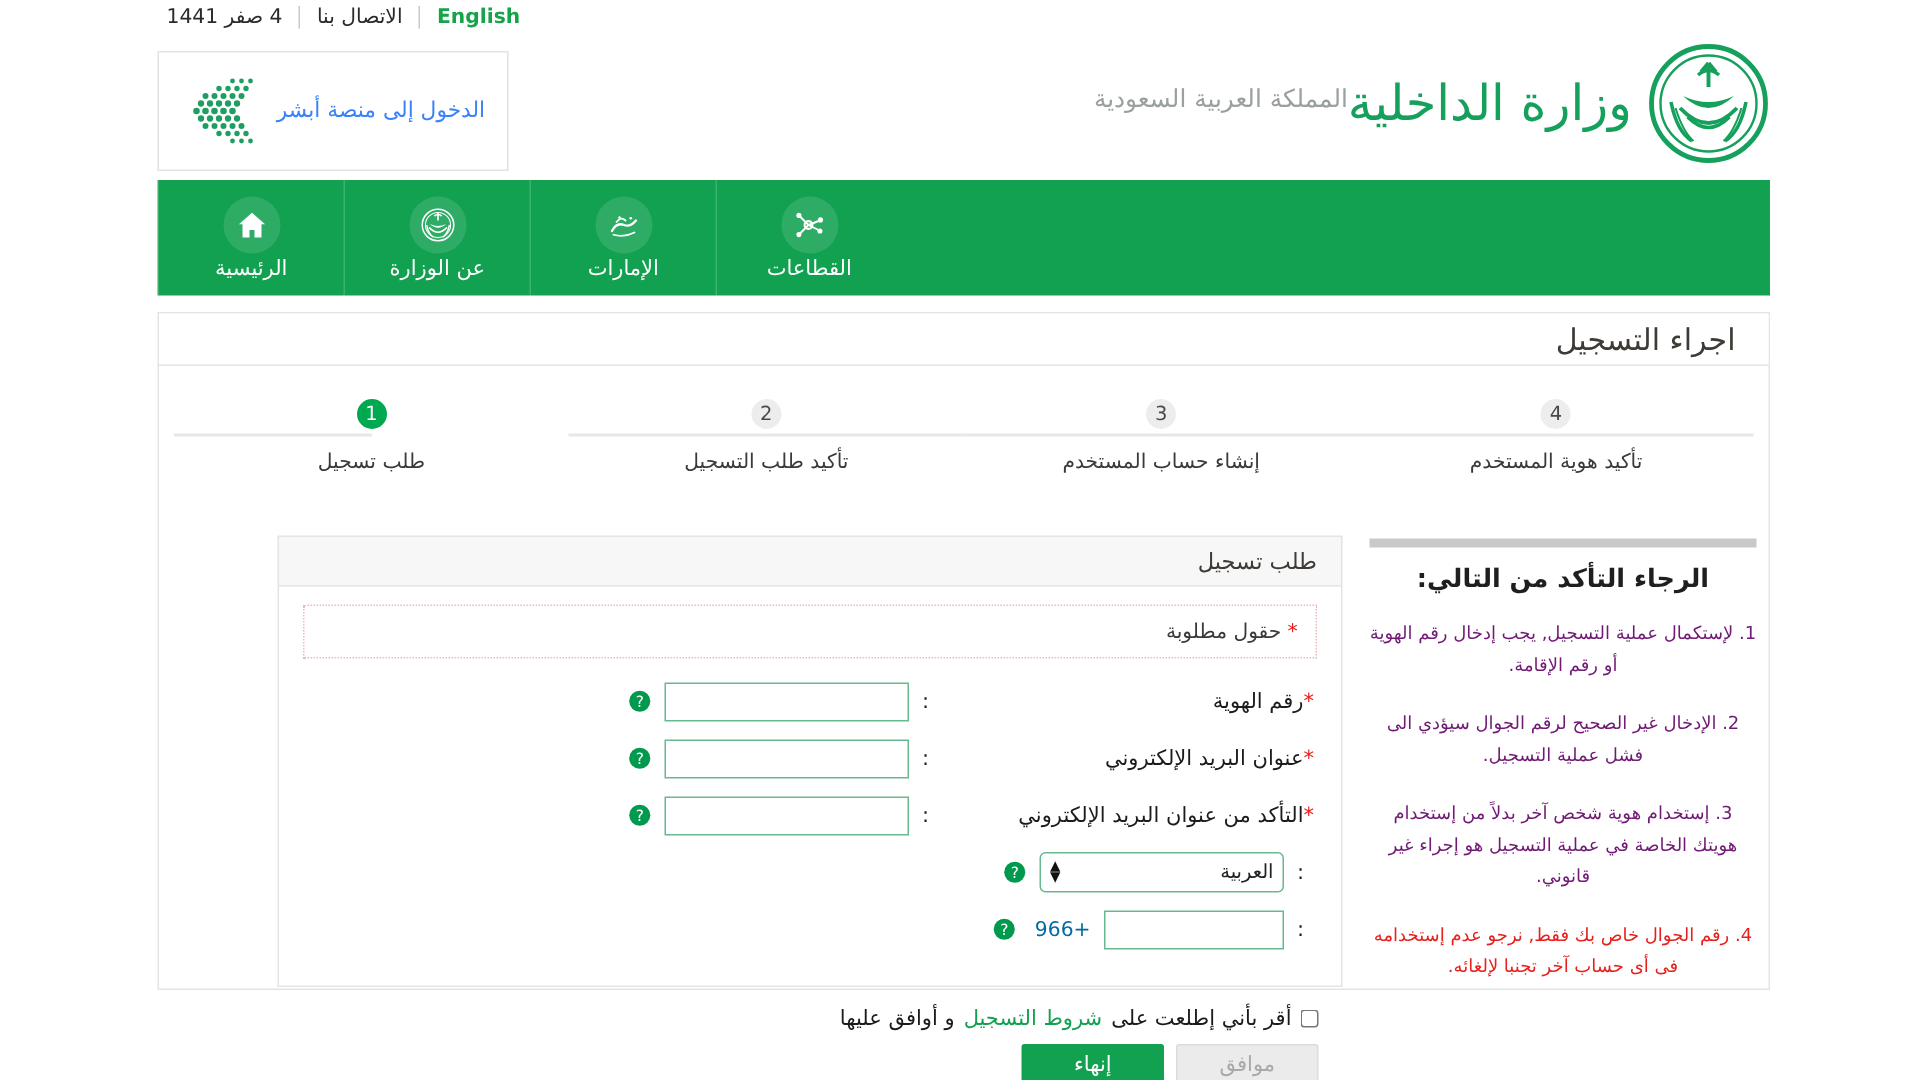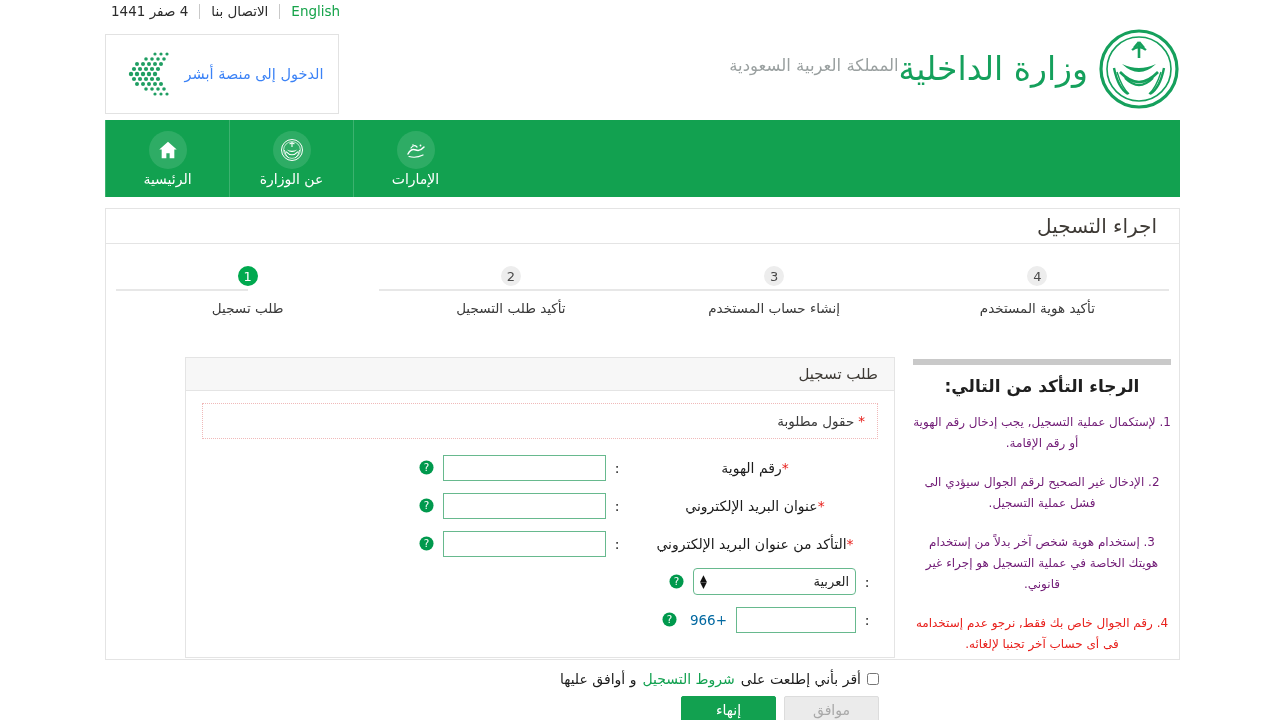--- a/index.html
+++ b/index.html
@@ -19,21 +19,21 @@
     display:flex; align-items:center; justify-content:flex-start;
     padding-right:0; padding-left:0;
   }
   .topbar-inner{
     position:absolute; left:100px; top:3px;
     display:flex; align-items:center; gap:0; direction:rtl;
     font-size:13.5px; color:#2b2b2b;
   }
   .topbar-item { padding:0 11px; white-space:nowrap; color:#2b2b2b; text-decoration:none; }
   .topbar-sep { width:1px; height:15px; background:#c9c9c9; }
-  .topbar-en { color:#16a34a; font-weight:normal; padding:0 11px; text-decoration:none; }
+  .topbar-en { color:#16a34a; font-weight:bold; padding:0 11px; text-decoration:none; }
 
   
   .header { position:absolute; top:28px; right:0; left:0; height:90px; }
   .absher-box{
     position:absolute; left:105px; top:6px;
     width:234px; height:80px;
     border:1px solid #e2e2e2; background:#fff;
     display:flex; align-items:center; justify-content:center; gap:8px;
     direction:rtl;
   }
@@ -140,21 +140,21 @@
     padding:9px 12px; margin-bottom:10px;
     display:flex; align-items:center; justify-content:flex-start;
   }
   .required-note .star{ color:#e8201c; margin-left:4px; }
 
   .field{
     display:flex; flex-direction:row; align-items:center;
     height:37px; margin-bottom:1px;
   }
   .field-label{
-    width:250px; flex:0 0 250px; text-align:center;
+    width:250px; flex:0 0 250px; text-align:right;
     font-size:14px; color:#1b1b1b; white-space:nowrap;
     padding-left:6px;
   }
   .field-label .star{ color:#e8201c; margin-right:2px; }
   .field-colon{ width:22px; flex:0 0 22px; text-align:center; font-size:14px; color:#1b1b1b; }
   .field-control{ display:flex; flex-direction:row; align-items:center; gap:9px; }
   .txt{
     width:163px; height:26px;
     border:1px solid #67b98e; background:#fff;
     font-family:inherit; font-size:13px; color:#222;
@@ -312,20 +312,35 @@
           <path d="M4 16 q3 -6 8 -4 q4 1.6 8 -3" stroke="#fff" stroke-width="1.5" fill="none" stroke-linecap="round"></path>
           <path d="M7 10 q3 -4 6 -1" stroke="#fff" stroke-width="1.2" fill="none" stroke-linecap="round"></path>
           <path d="M5 18.5 q7 2 14 -1.5" stroke="#fff" stroke-width="1.2" fill="none" stroke-linecap="round"></path>
           <circle cx="16.5" cy="7.5" r="0.9" fill="#fff"></circle>
           <circle cx="9" cy="7" r="0.8" fill="#fff"></circle>
         </svg>
       </span>
       <span class="nav-label">الإمارات</span>
     </a>
 
+    <a class="nav-item">
+      <span class="nav-icon">
+        <svg width="24" height="24" viewBox="0 0 24 24">
+          <g stroke="#fff" stroke-width="1.3" fill="none">
+            <path d="M11 12 L5 6 M11 12 L5 18 M11 12 L18.5 9 M11 12 L18 15.5"></path>
+          </g>
+          <circle cx="11" cy="12" r="2.6" fill="none" stroke="#fff" stroke-width="1.4"></circle>
+          <circle cx="4.6" cy="5.6" r="1.7" fill="#fff"></circle>
+          <circle cx="4.6" cy="18.4" r="1.7" fill="#fff"></circle>
+          <circle cx="19" cy="8.6" r="1.7" fill="#fff"></circle>
+          <circle cx="18.6" cy="16" r="1.7" fill="#fff"></circle>
+        </svg>
+      </span>
+      <span class="nav-label">القطاعات</span>
+    </a>
   </div>
 
   <div class="content">
 
     <div class="content-title">اجراء التسجيل</div>
 
     <div class="stepper">
 
       <div class="step">
         <div class="step-line"></div>

